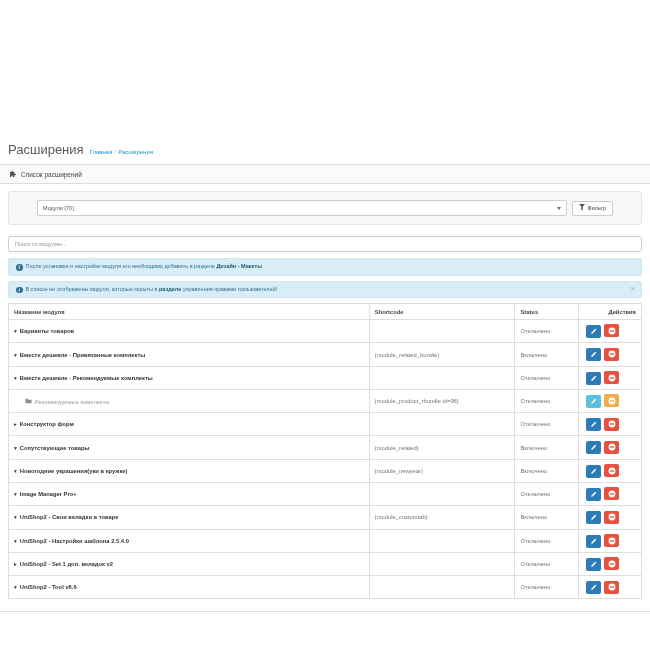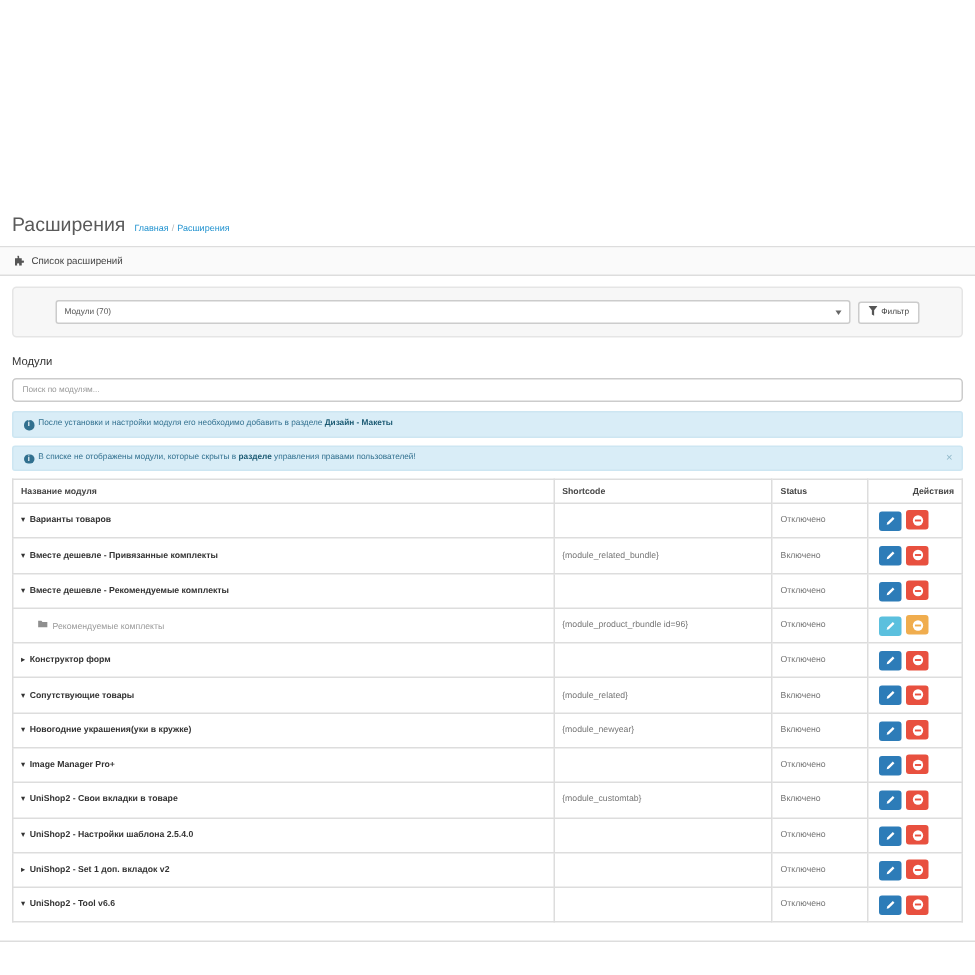--- a/index.html
+++ b/index.html
@@ -94,21 +94,20 @@
           <span class="sel-caret"></span>
         </div>
         <button class="btn-filter">
           <span><svg width="6" height="7" viewBox="0 0 12 14">
                 <path fill="#555" d="M0 0h12L7.5 5.5V13l-3-1.8V5.5z"></path>
               </svg></span>
           <span>Фильтр</span>
         </button>
       </div>
 
-      <div class="section-title">Модули</div>
 
       <input class="search" type="text" placeholder="Поиск по модулям..." style="">
 
       <div class="alert">
         <span class="info-ic">i</span><span>После установки и настройки модуля его необходимо добавить в разделе </span><a>Дизайн - Макеты</a><span></span>
       </div>
 
       <div class="alert">
         <span class="info-ic">i</span><span>В списке не отображены модули, которые скрыты в </span><a>разделе</a><span> управления правами пользователей!</span>
         <span class="close">×</span>

